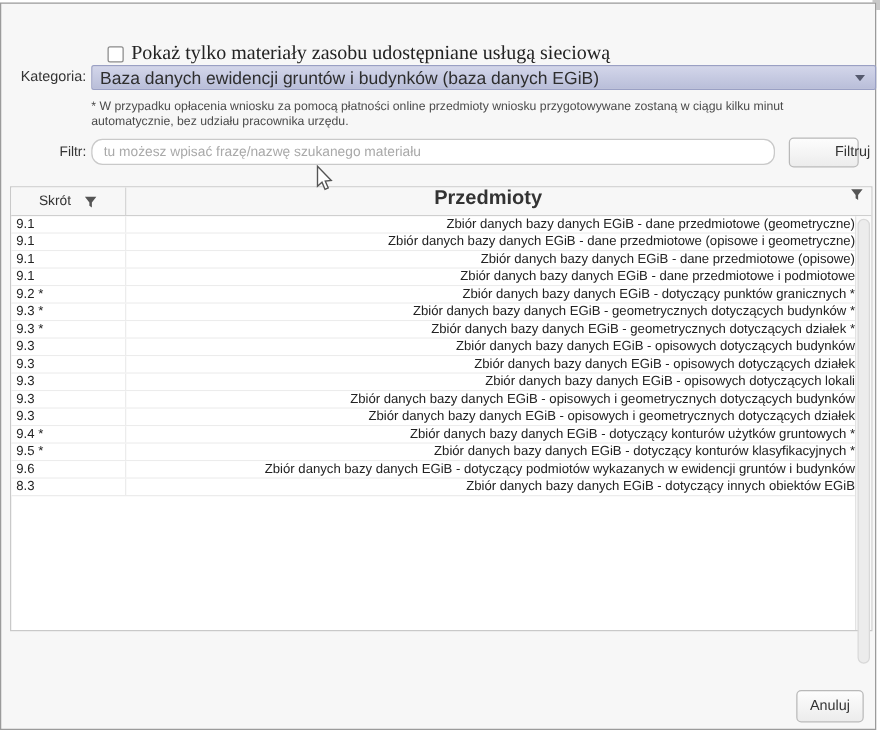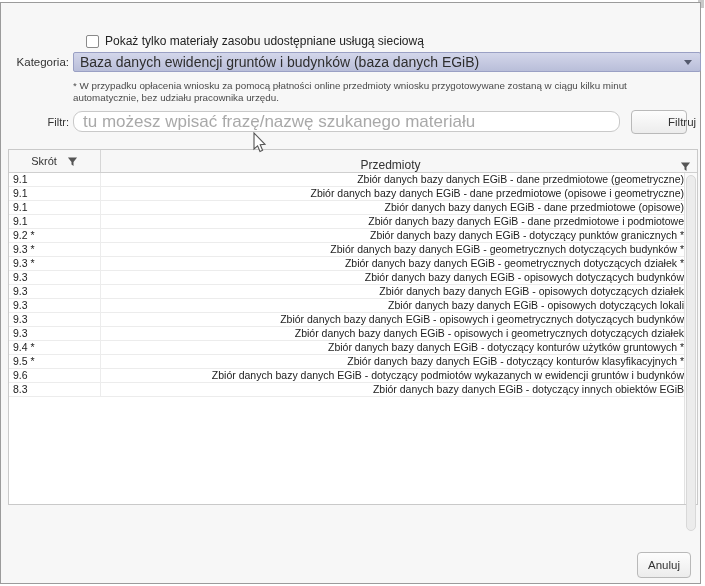--- a/index.html
+++ b/index.html
@@ -19,58 +19,58 @@
               background:linear-gradient(#85bd4a,#74b236);
               display:flex; align-items:center; padding:0 6px; }
   .titlebar .title { font-size:12px; color:#2c3a1c; font-weight:bold; letter-spacing:.2px; }
   .win-btns { margin-left:auto; display:flex; align-items:center; gap:7px; }
   .min-btn { width:10px; height:3px; background:#eef4e6; border-radius:2px; margin-top:6px; }
   .max-btn { width:12px; height:9px; border:2px solid #eef4e6; border-radius:2px; background:transparent; }
 
   
   .chk-row { position:absolute; left:85px; top:31px; display:flex; align-items:center; gap:6px; }
   .chk { width:13px; height:13px; background:#fff; border:1px solid #8a8a8a; border-radius:2px; }
-  .chk-label { font-size:12px; color:#222; }
+  .chk-label { font-size:16px; color:#222;font-family:Liberation Serif, serif; }
 
   
   .cat-label { position:absolute; left:8px; top:53px; width:60px; text-align:right;
                font-size:11.5px; color:#333; }
   .combo { position:absolute; left:72px; top:49px; width:628px; height:20px;
            background:linear-gradient(#d3d6ea,#b9bed9); border:1px solid #9aa0c4;
            border-radius:2px; display:flex; align-items:center; padding:0 6px; }
   .combo-text { font-size:14px; color:#2e2e2e; flex:1; white-space:nowrap; overflow:hidden; }
   .combo-arrow { width:0; height:0; border-left:4px solid transparent; border-right:4px solid transparent;
                  border-top:5px solid #555a6e; margin-right:2px; }
 
   
   .note { position:absolute; left:72px; top:77px; width:612px; font-size:9.8px;
           line-height:11.5px; color:#4a4a4a; }
 
   
   .filtr-label { position:absolute; left:28px; top:113px; width:40px; text-align:right;
                  font-size:11px; color:#333; }
   .filtr-input { position:absolute; left:72px; top:108px; width:547px; height:21px;
                  border:1px solid #c9c9c9; border-radius:9px; background:#fff;
-                 padding:0 9px; font-size:17px; color:#333;
+                 padding:0 9px; font-size:11px; color:#333;
                  font-family:"Liberation Sans", sans-serif; outline:none; }
   .filtr-input::placeholder { color:#a9a9a9; }
   .btn { background:linear-gradient(#fdfdfd,#ececec); border:1px solid #b9b9b9;
          border-radius:4px; font-size:11.5px; color:#333; text-align:center;
          font-family:"Liberation Sans", sans-serif; cursor:default; }
   .filtruj-btn { position:absolute; left:630px; top:107px; width:56px; height:24px;padding-left:36px; }
 
   
   .table { position:absolute; left:7px; top:146px; width:690px; height:356px;
            background:#fff; border:1px solid #c9c9c9; }
   .thead { position:absolute; left:0; top:0; width:100%; height:23px; background:#f7f7f7;
            border-bottom:1px solid #cfcfcf; display:flex; }
   .th-skrot { width:92px; border-right:1px solid #d6d6d6; display:flex; align-items:center;
               justify-content:center; gap:10px; font-size:11px; color:#333; }
-  .th-przedmioty { flex:1; display:flex; align-items:flex-end; font-size:12px; color:#333;
-                   padding-right:6px; }
+  .th-przedmioty { flex:1; display:flex; align-items:flex-start; font-size:16px; color:#333;
+                   padding-right:6px;font-weight:bold; }
   .th-przedmioty .hlabel { flex:1; text-align:center; }
   .funnel { width:11px; height:11px; flex:0 0 auto; }
 
   .tbody { position:absolute; left:0; top:23px; right:13px; bottom:0; overflow:hidden; }
   .trow { display:flex; height:14px; border-bottom:1px solid #ececec; background:#fff; }
   .td-skrot { width:92px; border-right:1px solid #ececec; font-size:10.5px; color:#222;
               padding-left:4px; line-height:13px; white-space:nowrap; }
   .td-przedmiot { flex:1; font-size:10.5px; color:#222; padding-left:4px; line-height:13px;
                   white-space:nowrap; overflow:hidden;text-align:right; }
 

